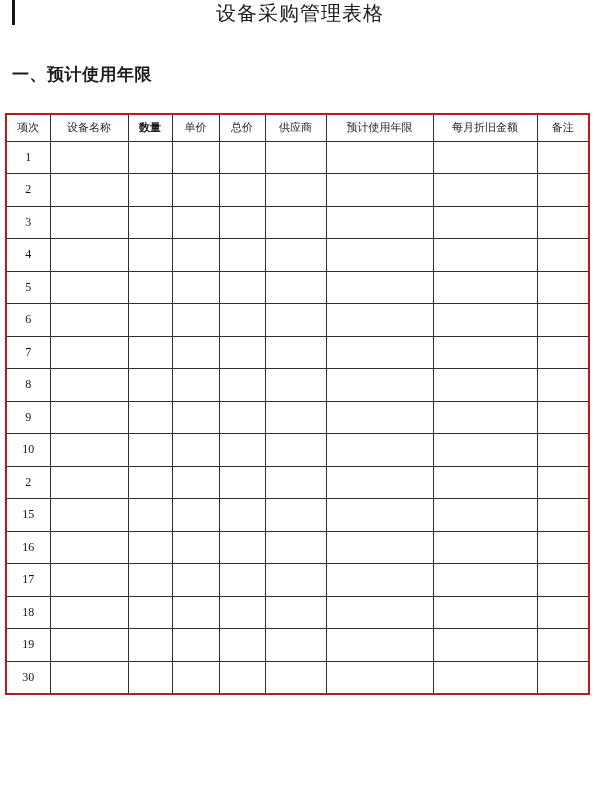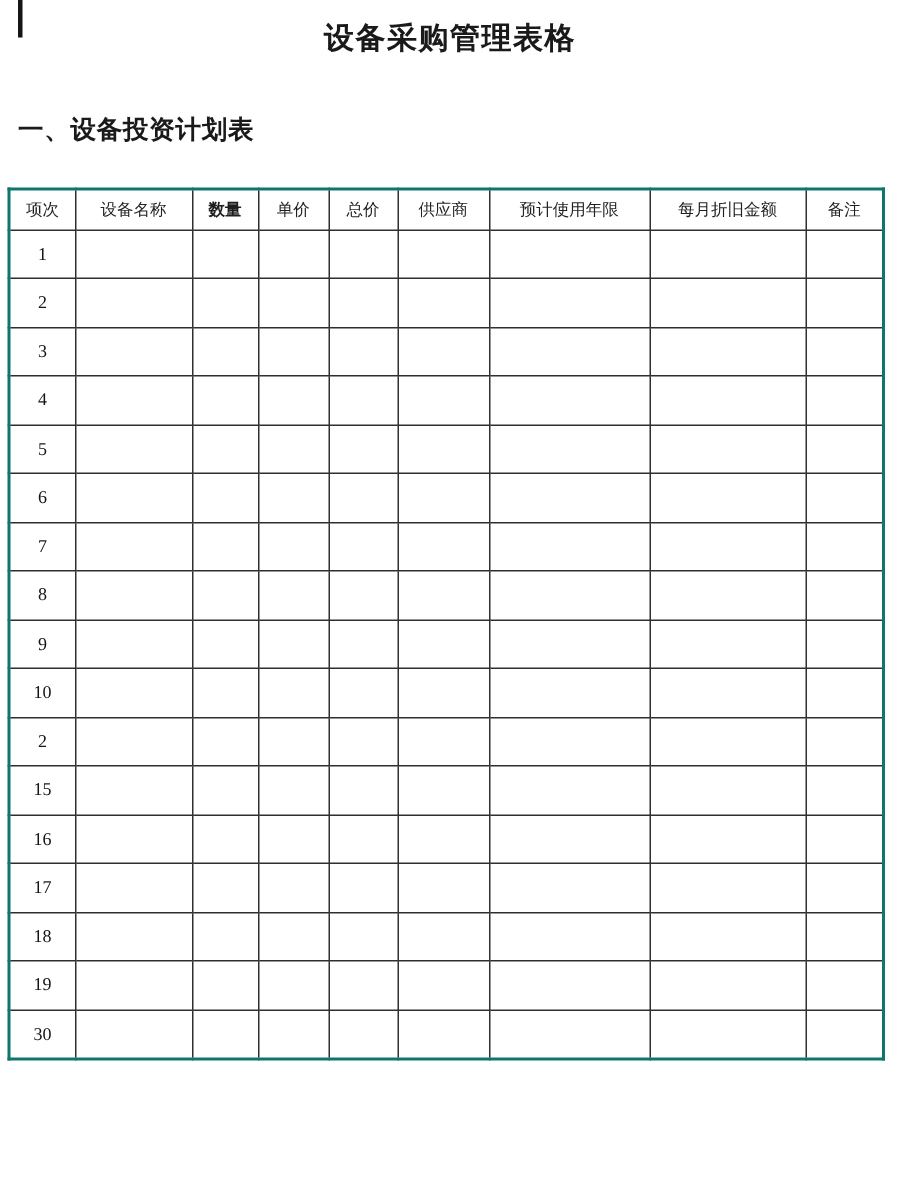--- a/index.html
+++ b/index.html
@@ -16,40 +16,40 @@
   .text-cursor {
     position: absolute;
     left: 12px;
     top: 0;
     width: 3px;
     height: 25px;
     background: #151515;
   }
   .doc-title {
     margin: 0;
-    padding-top: 12px;
+    padding-top: 0;
     text-align: center;
     font-size: 20px;
-    font-weight: bold;
+    font-weight: normal;
     letter-spacing: 1px;
     font-family: "Liberation Serif", "DejaVu Serif", serif;
   }
   .section-heading {
     margin: 36px 0 0 12px;
     font-size: 17px;
     font-weight: bold;
     letter-spacing: 0.5px;
     font-family: "Liberation Sans", "DejaVu Sans", sans-serif;
   }
   table.plan-table {
     margin: 27px 0 0 5px;
     width: 583px;
     border-collapse: collapse;
     table-layout: fixed;
-    border: 2px solid #0f766e;
+    border: 2px solid #b91c1c;
   }
   table.plan-table th,
   table.plan-table td {
     border: 1px solid #2f2f2f;
     padding: 0;
     text-align: center;
     vertical-align: middle;
     overflow: hidden;
     white-space: nowrap;
   }
@@ -68,21 +68,21 @@
     font-family: "Liberation Serif", "DejaVu Serif", serif;
   }
 </style>
 </head>
 <body>
 
 <div class="text-cursor"></div>
 
 <h1 class="doc-title">设备采购管理表格</h1>
 
-<h2 class="section-heading">一、设备投资计划表</h2>
+<h2 class="section-heading">一、预计使用年限</h2>
 
 <table class="plan-table">
   <colgroup>
     <col style="width:44px">
       <col style="width:78px">
       <col style="width:44px">
     <col style="width:47px">
       <col style="width:46px">
       <col style="width:61px">
     <col style="width:107px">

